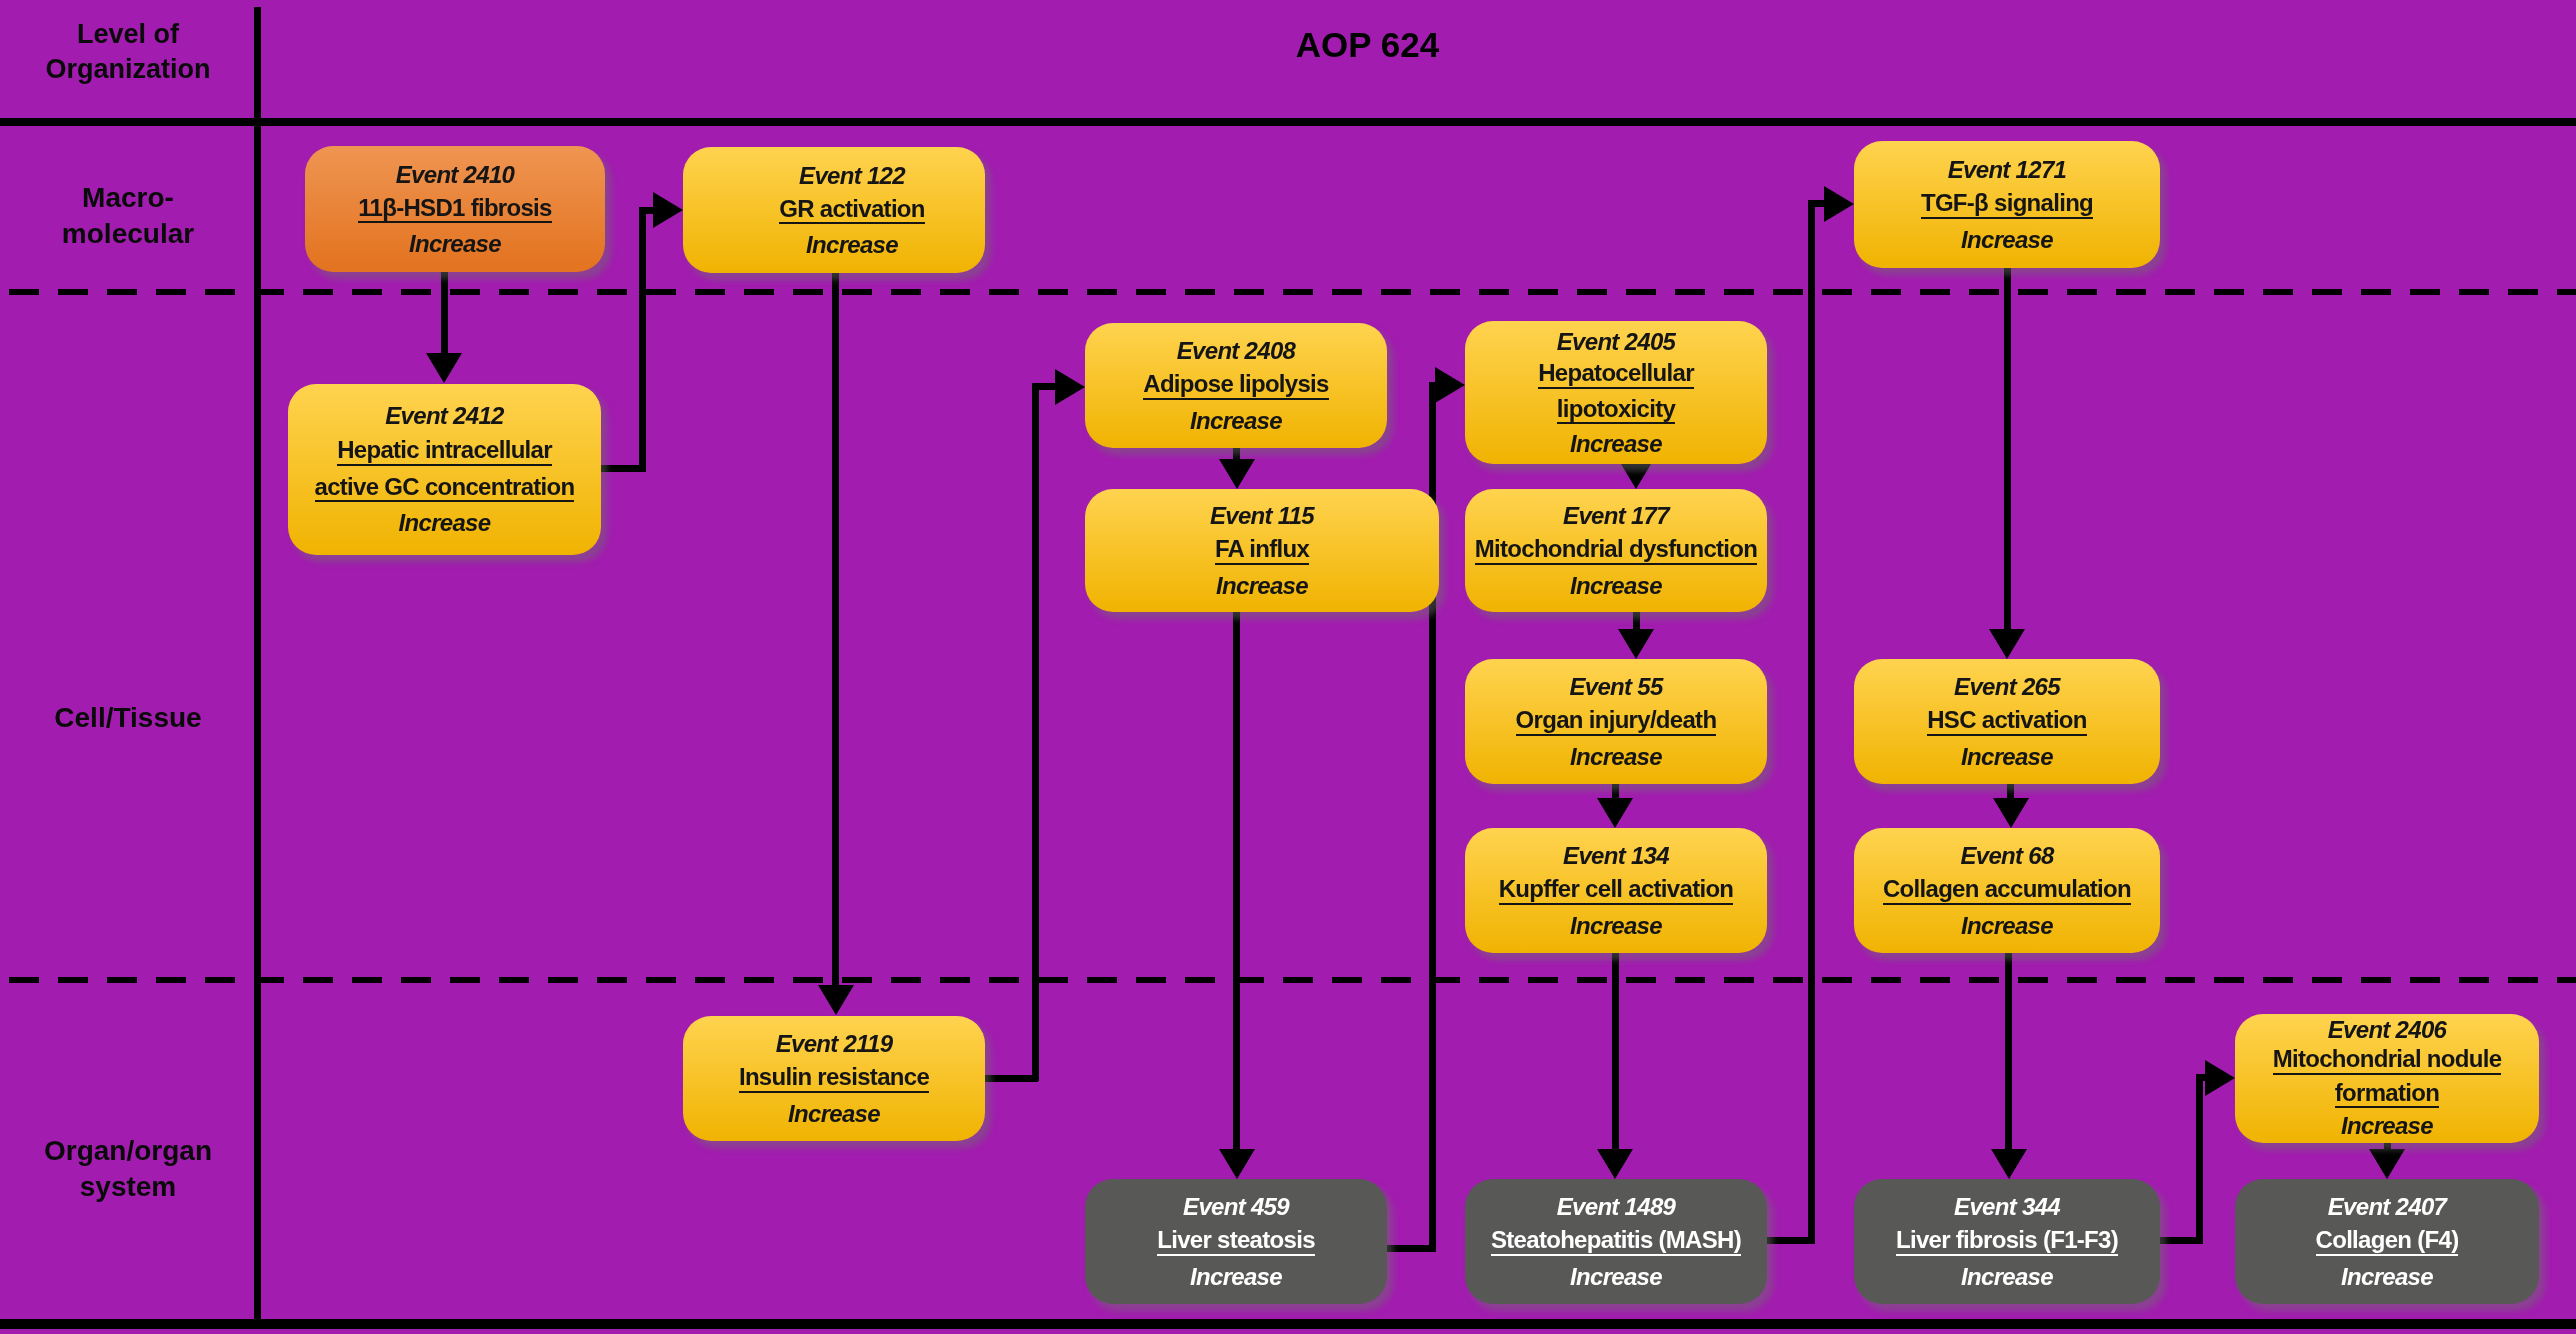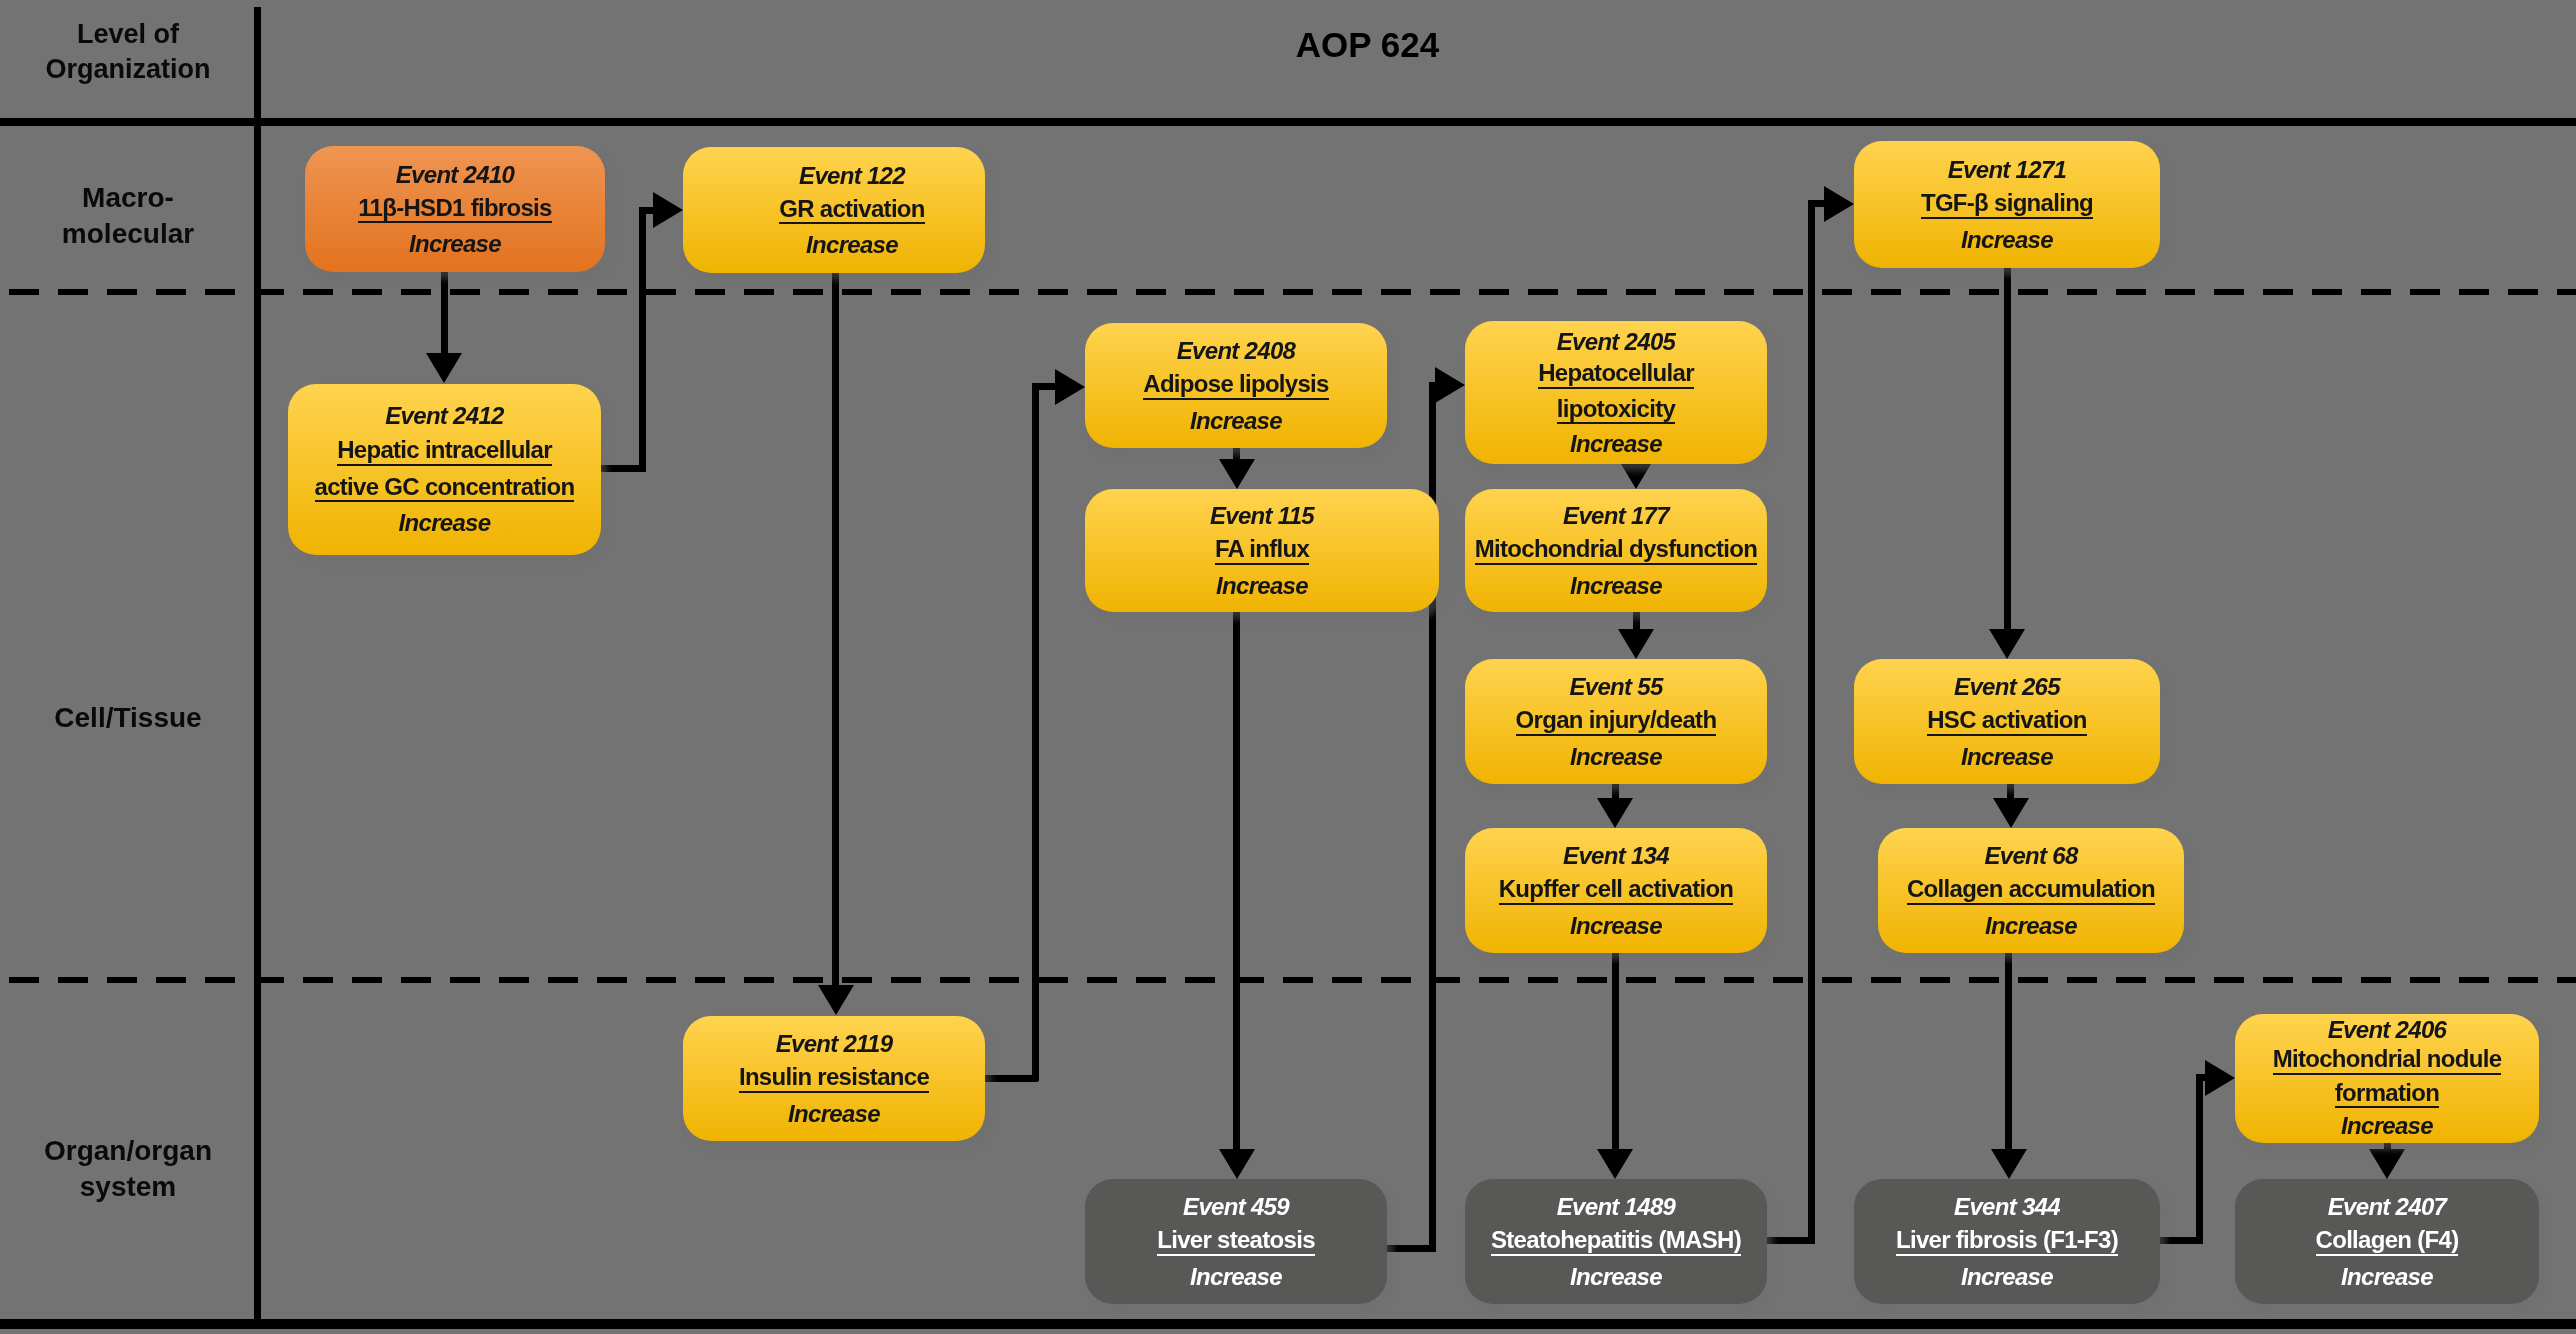--- a/index.html
+++ b/index.html
@@ -5,21 +5,21 @@
   html, body {
     margin: 0;
     padding: 0;
     background: #ffffff;
     font-family: "Liberation Sans", "DejaVu Sans", sans-serif;
   }
   #canvas {
     position: relative;
     width: 2576px;
     height: 1334px;
-    background: #737373;
+    background: #a21caf;
     overflow: hidden;
   }
   
   .vline {
     position: absolute;
     left: 254px; top: 6.6px;
     width: 6.6px; height: 1317px;
     background: #000;
   }
   .hline-top {
@@ -233,21 +233,21 @@
       <div class="node yellow" style="left: 1854px; top: 659px; width: 306px; height: 125px;">
         <div class="ev">Event 265</div>
         <div class="nm"><span class="u">HSC activation</span></div>
         <div class="inc">Increase</div>
       </div>
       <div class="node yellow" style="left: 1465px; top: 828px; width: 302px; height: 125px;">
         <div class="ev">Event 134</div>
         <div class="nm"><span class="u">Kupffer cell activation</span></div>
         <div class="inc">Increase</div>
       </div>
-      <div class="node yellow" style="left: 1854px; top: 828px; width: 306px; height: 125px; margin-left: 24px;">
+      <div class="node yellow" style="left: 1854px; top: 828px; width: 306px; height: 125px;">
         <div class="ev">Event 68</div>
         <div class="nm"><span class="u">Collagen accumulation</span></div>
         <div class="inc">Increase</div>
       </div>
       <div class="node yellow" style="left: 683px; top: 1016px; width: 302px; height: 125px;">
         <div class="ev">Event 2119</div>
         <div class="nm"><span class="u">Insulin resistance</span></div>
         <div class="inc">Increase</div>
       </div>
       <div class="node yellow compact" style="left: 2235px; top: 1014px; width: 304px; height: 129px;">

